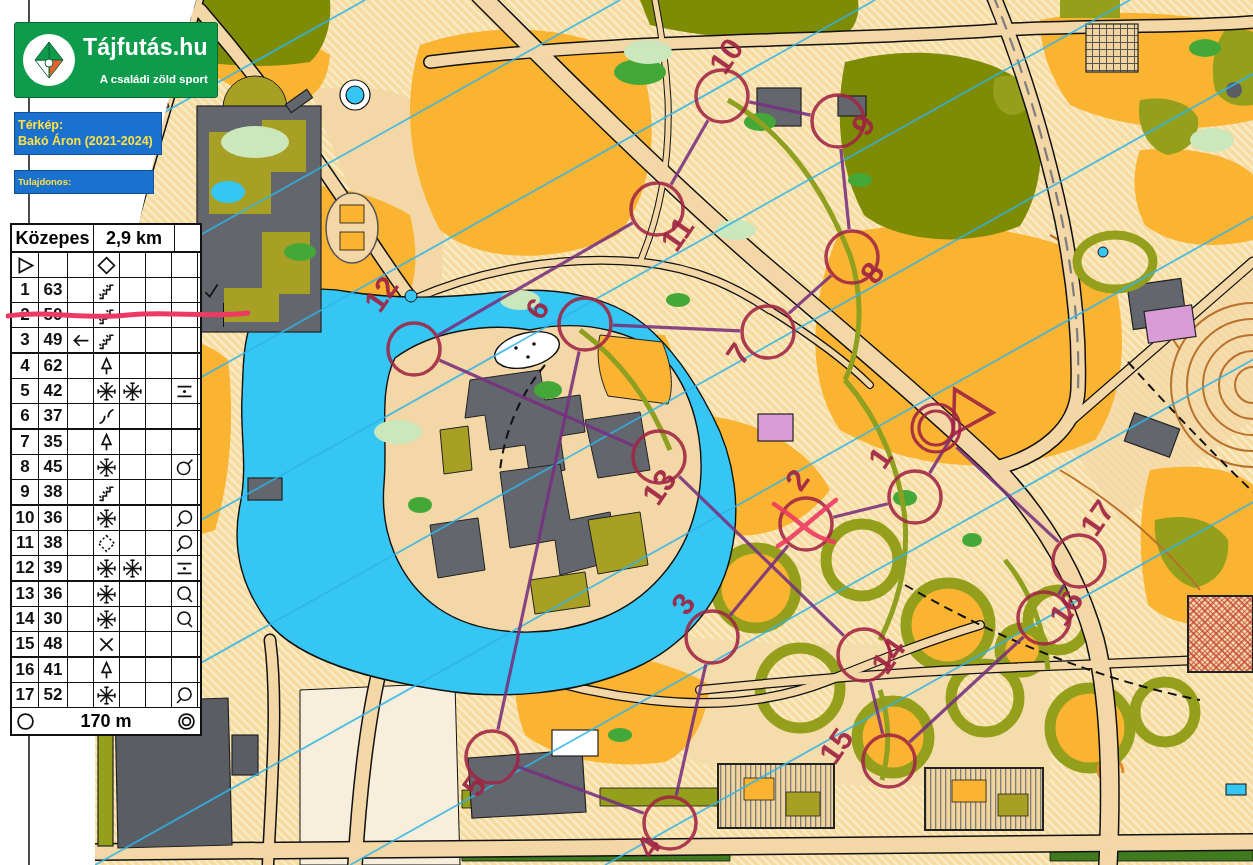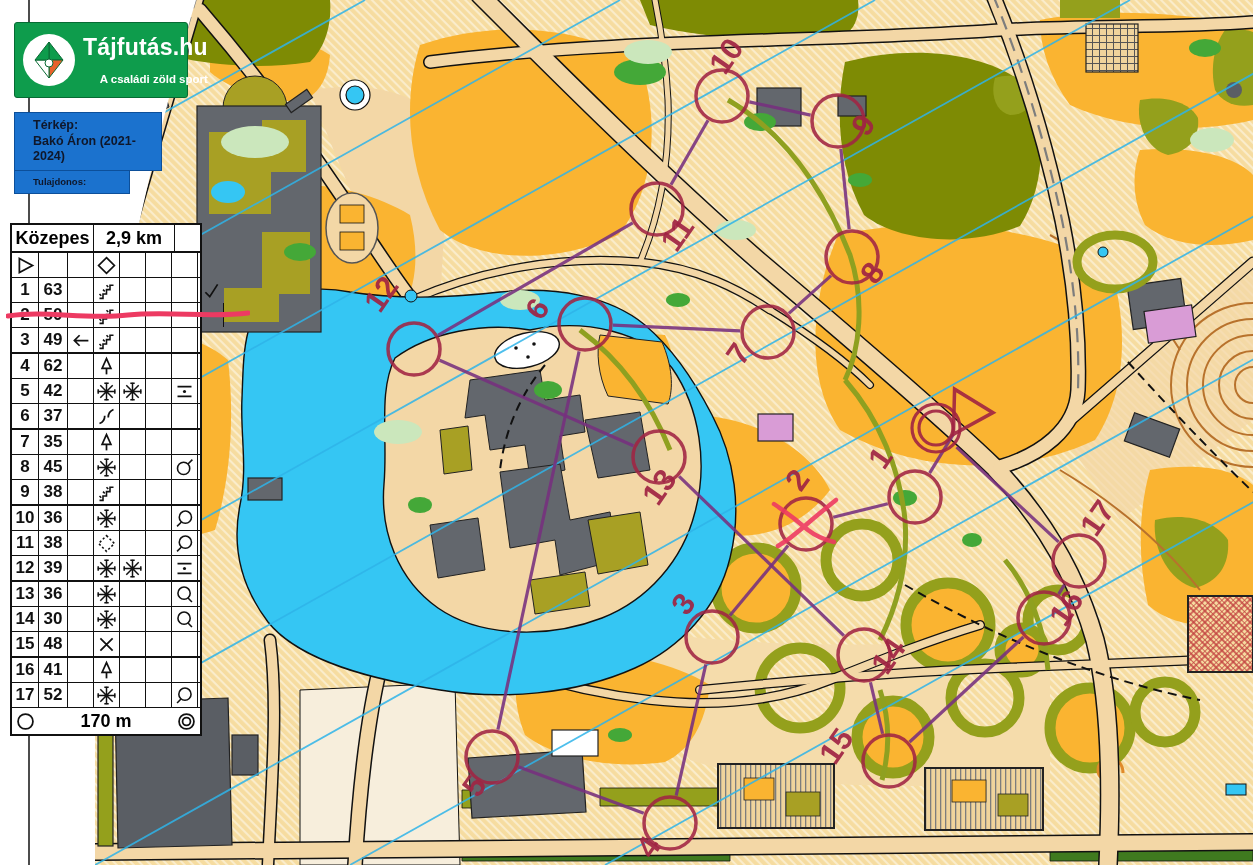--- a/index.html
+++ b/index.html
@@ -1,33 +1,33 @@
 <!DOCTYPE html>
 <html><head>
 <meta charset="utf-8">
 <style>
   html,body{margin:0;padding:0;background:#ffffff;}
   #stage{position:relative;width:1253px;height:865px;overflow:hidden;
          font-family:"Liberation Sans",sans-serif;background:#fff;}
   #mapsvg{position:absolute;left:0;top:0;}
 
   
-  .logo-box{position:absolute;left:14px;top:22px;width:174px;height:76px;
+  .logo-box{position:absolute;left:14px;top:22px;width:204px;height:76px;
     background:#0E9C4C;border:1px solid #066b33;border-radius:3px;
     display:flex;align-items:center;gap:8px;padding:4px 8px;box-sizing:border-box;}
   .logo-disc{width:52px;height:52px;background:#fff;border-radius:50%;
     flex:0 0 auto;display:flex;align-items:center;justify-content:center;}
   .logo-text{color:#fff;line-height:1.05;}
   .logo-title{font-size:23px;font-weight:bold;letter-spacing:.2px;}
   .logo-sub{font-size:11.5px;font-weight:bold;margin-top:14px;text-align:right;}
   .info-box{position:absolute;background:#1B72CE;border:1px solid #0c4f9a;
-    color:#0f172a;padding:5px 18px;box-sizing:border-box;line-height:1.25;}
+    color:#fde047;padding:5px 3px;box-sizing:border-box;line-height:1.25;}
   .info-label{font-weight:bold;}
   #credit-box{left:14px;top:112px;width:148px;font-size:12.5px;font-weight:bold;}
-  #owner-box{left:14px;top:170px;width:116px;font-size:9.5px;font-weight:bold;}
+  #owner-box{left:14px;top:170px;width:140px;font-size:9.5px;font-weight:bold;}
 
   
   #card{position:absolute;left:10px;top:223px;width:192px;background:#fff;
     border:2.5px solid #111;box-sizing:border-box;}
   .crow{display:grid;grid-template-columns:27px 29px 26px 26px 26px 26px 26px 26px;
     border-bottom:1px solid #111;position:relative;}
   .crow.thick{border-bottom-width:2.5px;}
   .ccell{height:24px;border-right:1px solid #111;display:flex;align-items:center;
     justify-content:center;font-size:17px;font-weight:bold;color:#111;box-sizing:border-box;}
   .ccell:last-child{border-right:none;}

